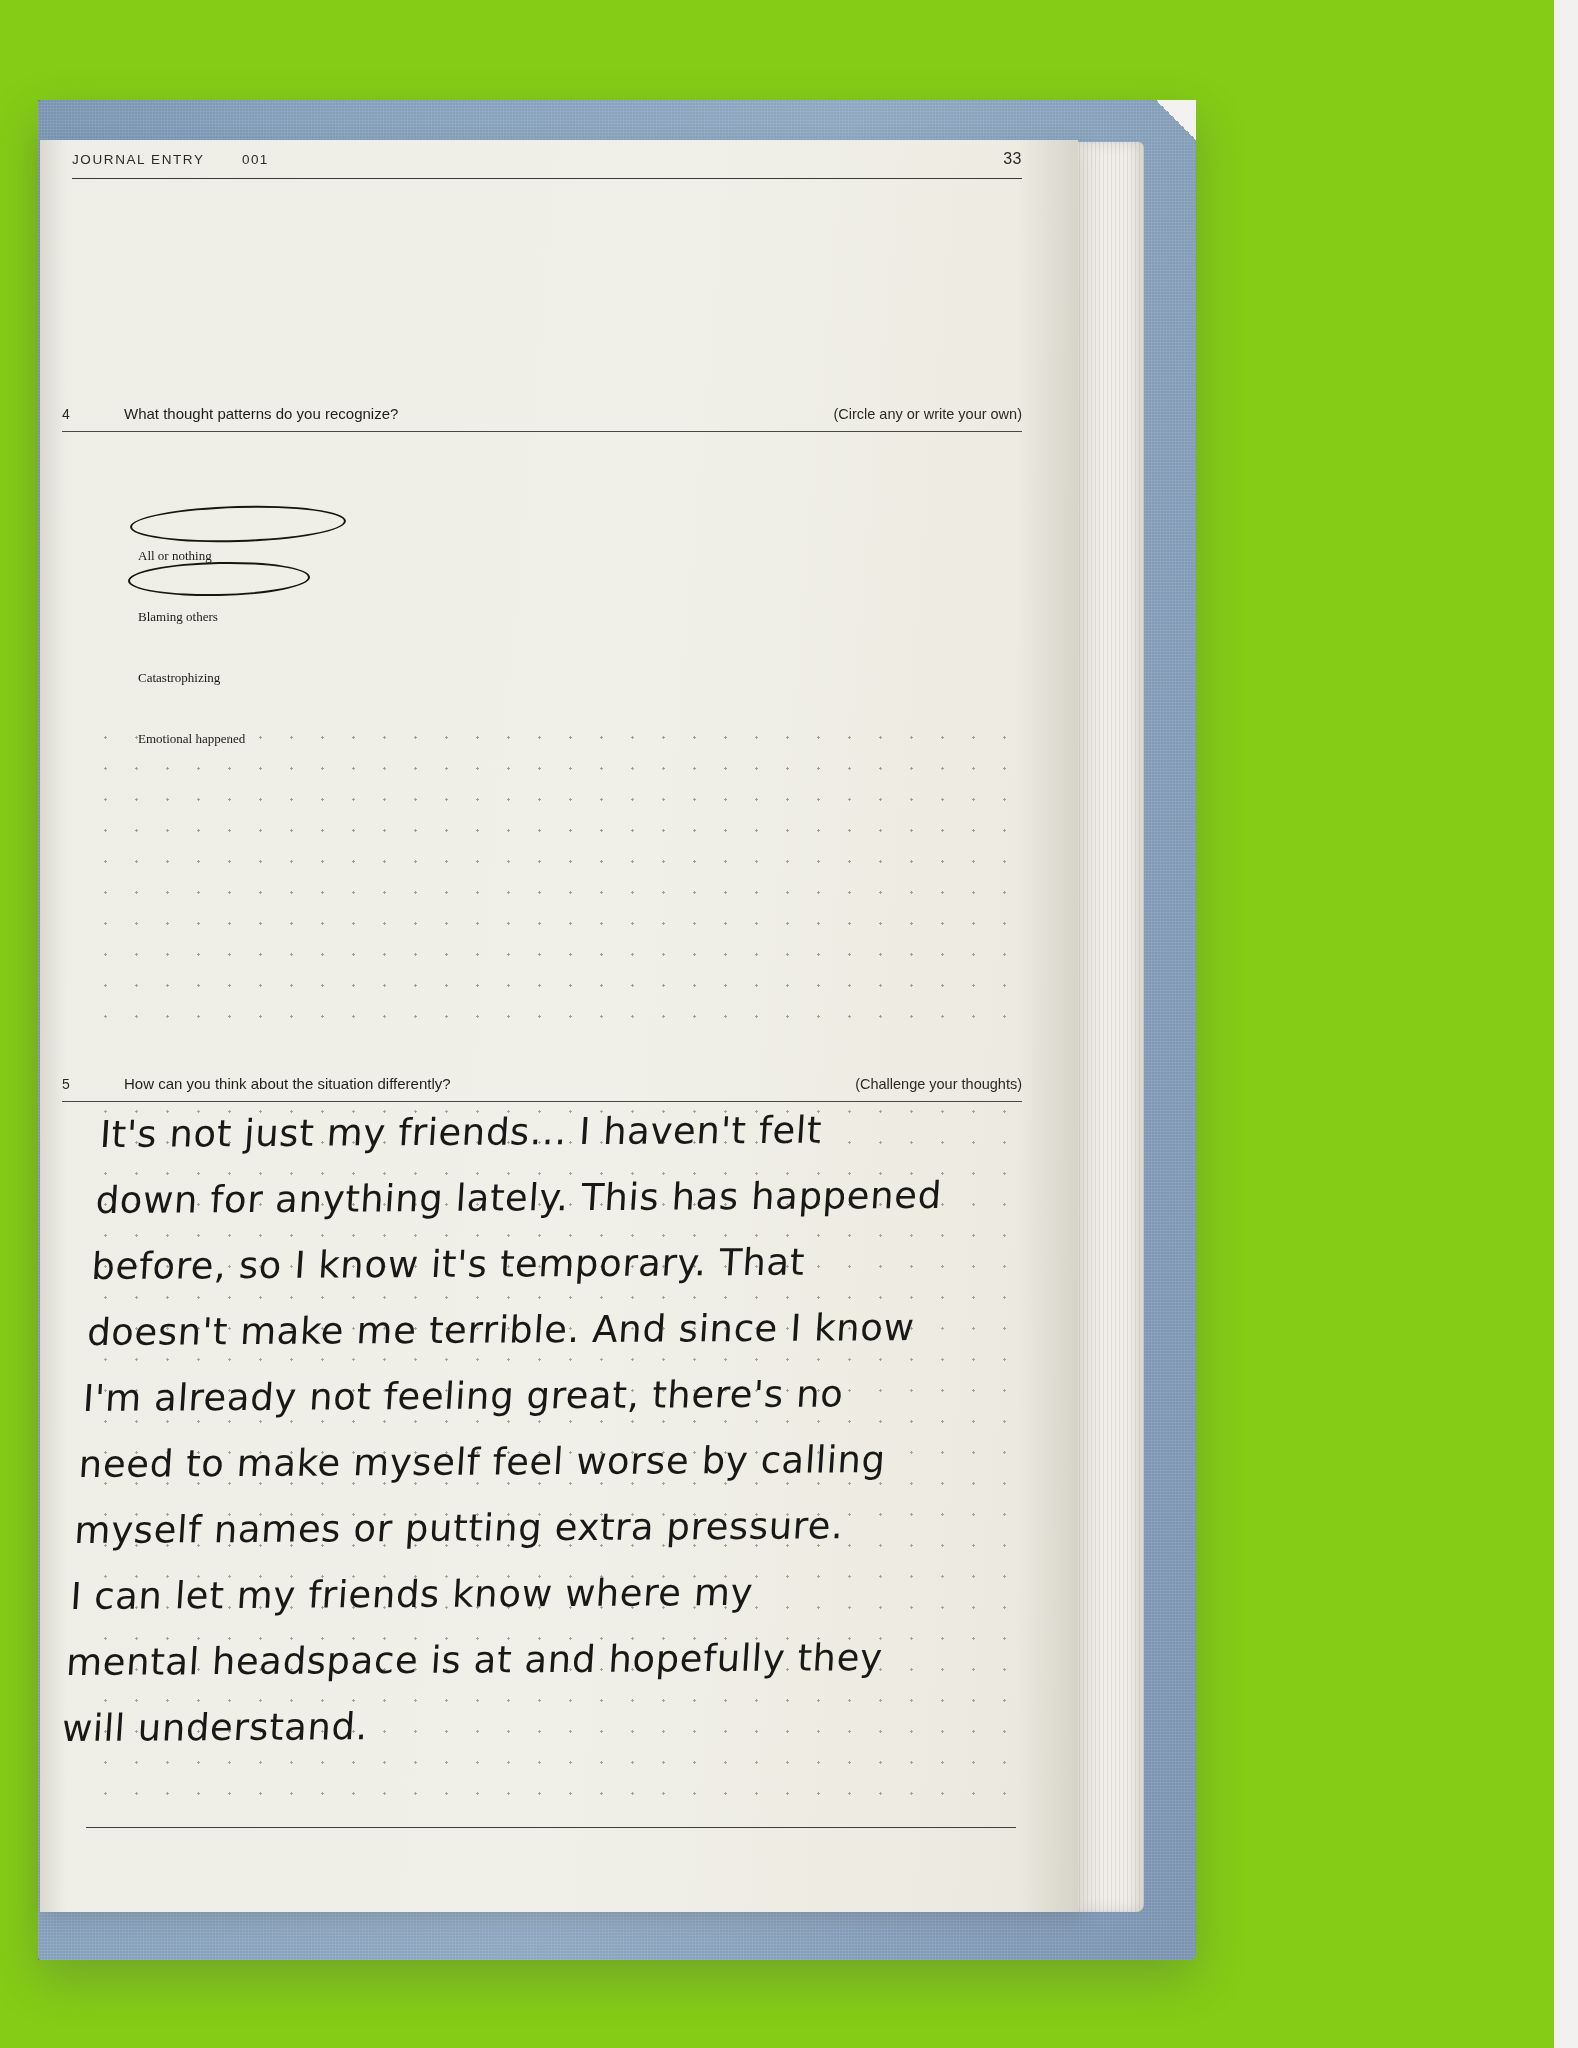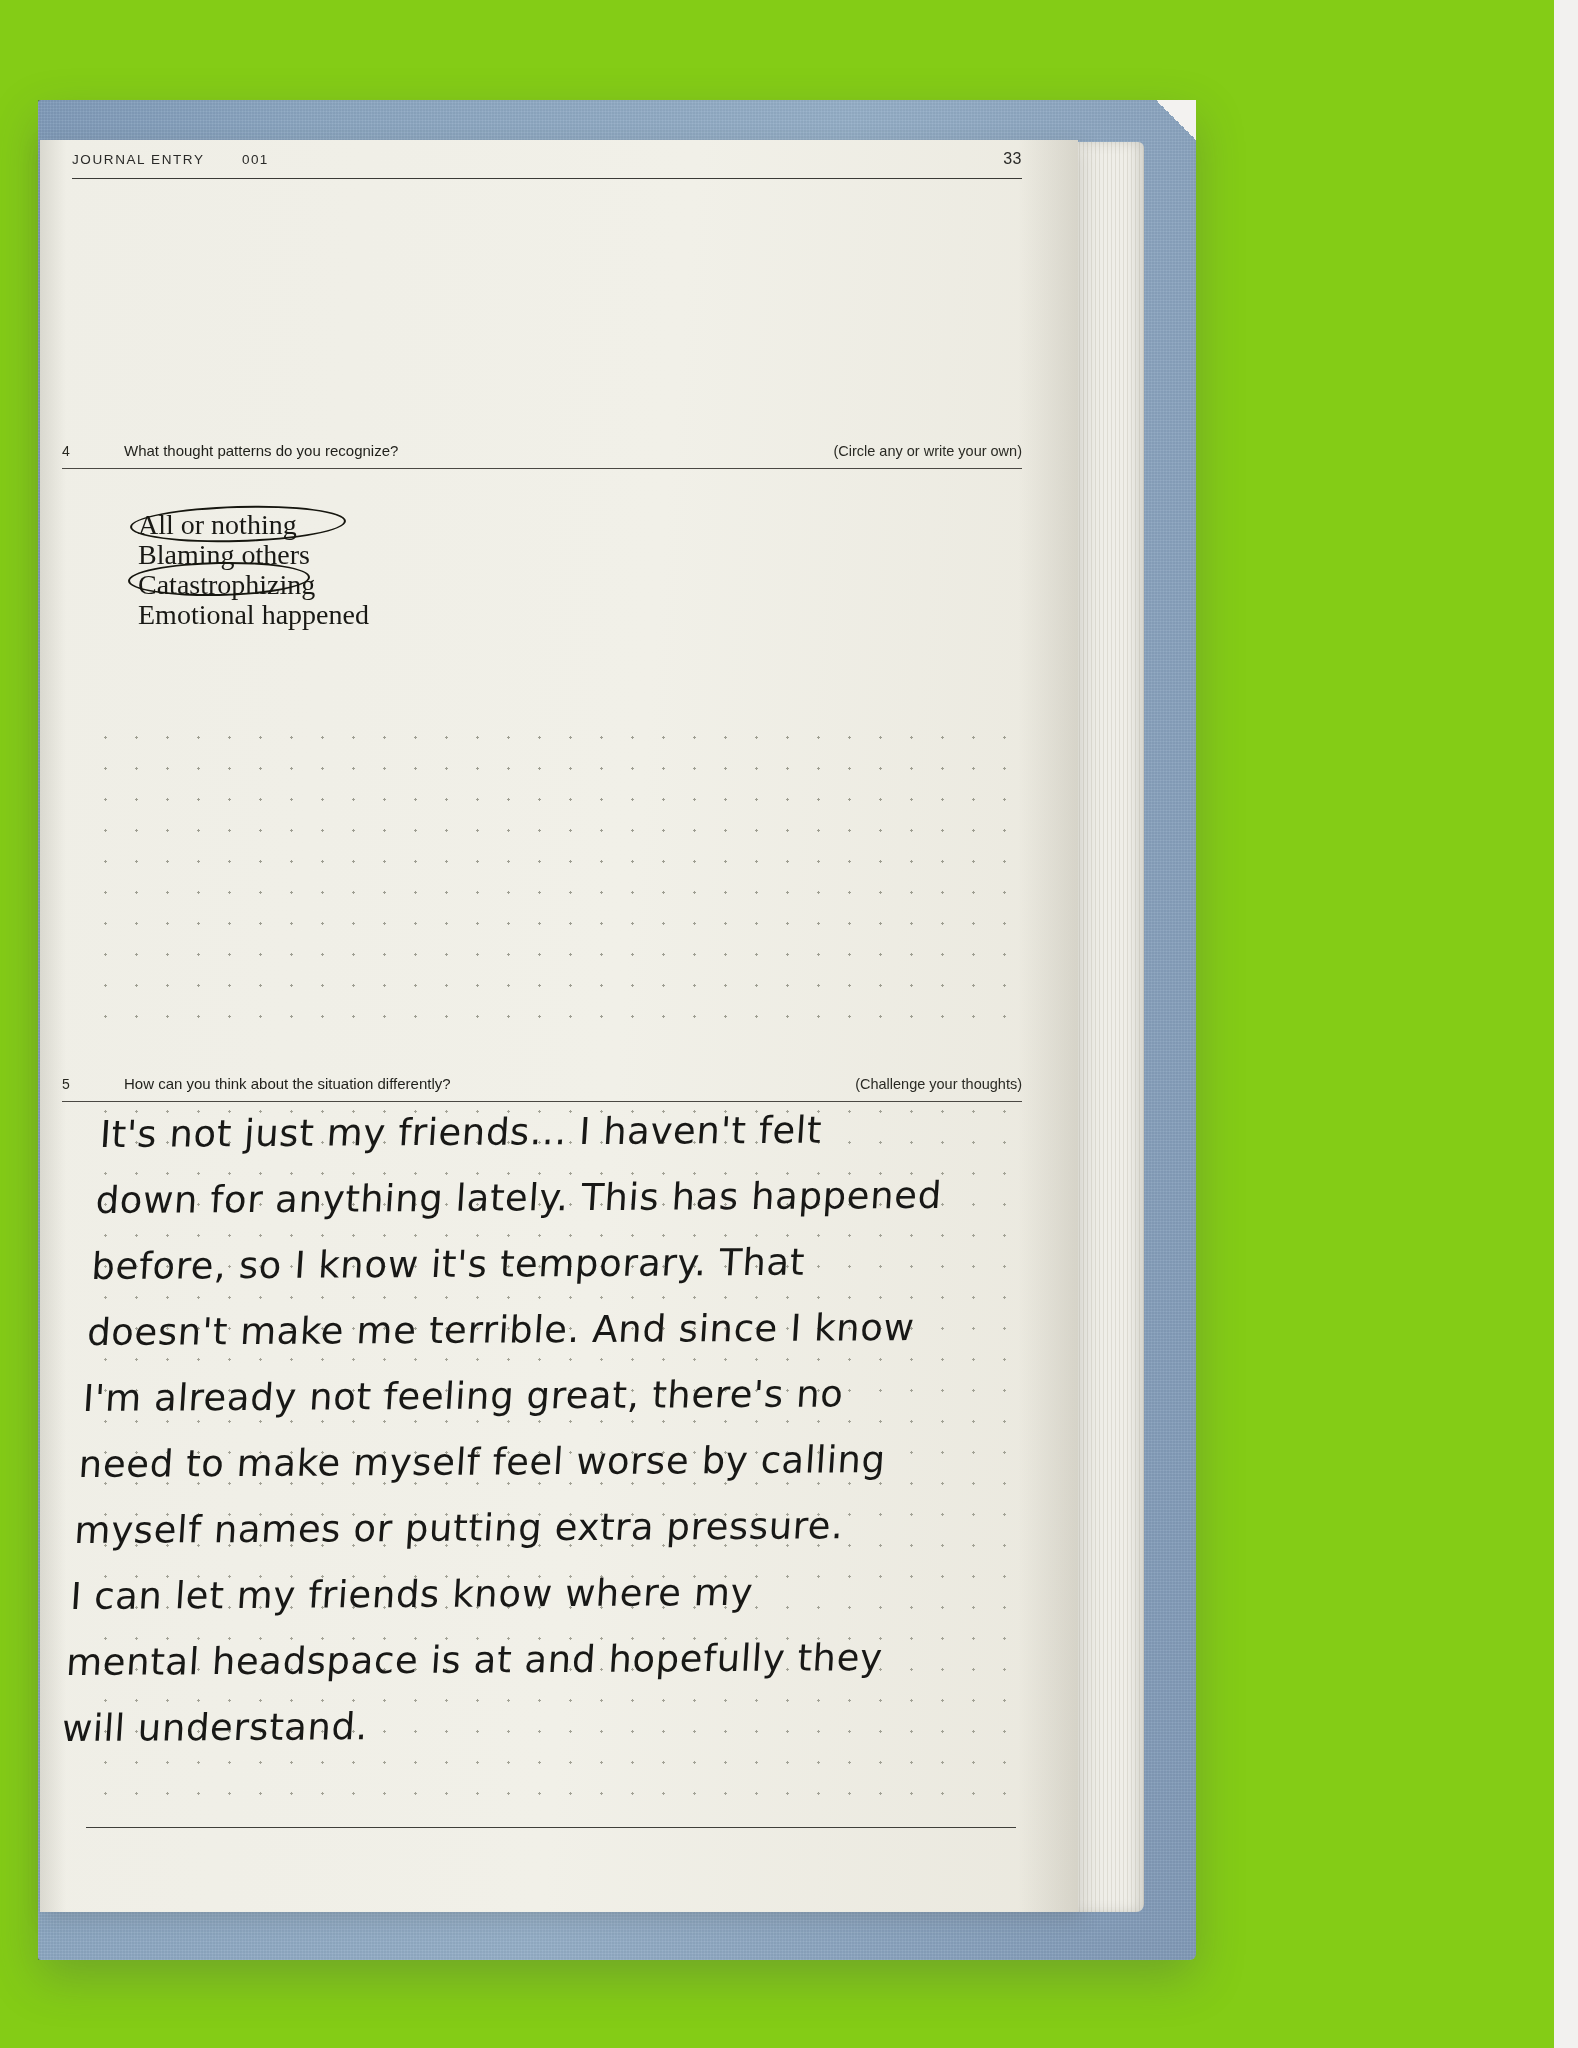--- a/index.html
+++ b/index.html
@@ -137,25 +137,26 @@
     display: flex;
     gap: 0px;
     font-family: "Liberation Serif", serif;
   }
   .opt-col { position: relative; }
   .opt-col.c1 { width: 300px; }
   .opt-col.c2 { width: 280px; }
   .opt-col.c3 { width: 300px; }
   .opt {
     position: relative;
-    font-size: 28px;
+    font-size: 13px;
     line-height: 28px;
     color: #191915;
     white-space: nowrap;
     padding: 1px 0;
+    margin-top: 31px;
   }
   .ellipse {
     position: absolute;
     border: 2px solid #16160f;
     border-radius: 50%;
     pointer-events: none;
   }
 
   
   .dots {
@@ -243,21 +244,21 @@
 
       <div class="hdr">
         <div class="hdr-row">
           <span class="hdr-label">JOURNAL  ENTRY</span>
           <span class="hdr-num">001</span>
           <span class="hdr-page">33</span>
         </div>
         <div class="rule"></div>
       </div>
 
-      <div class="qblock" style="top:265px;margin-top:37px;">
+      <div class="qblock" style="top:265px;">
         <div class="qrow">
           <span class="qnum">4</span>
           <span class="qtext">What thought patterns do you recognize?</span>
           <span class="qhint">(Circle any or write your own)</span>
         </div>
         <div class="qrule"></div>
       </div>
 
       <div class="options">
 

